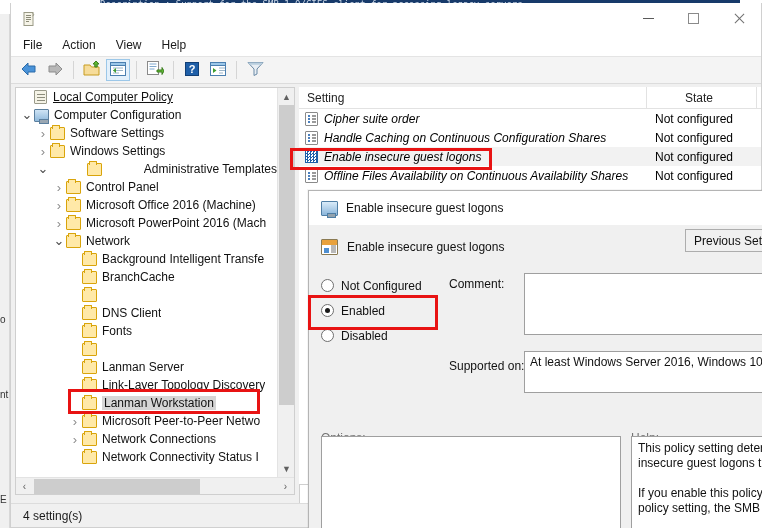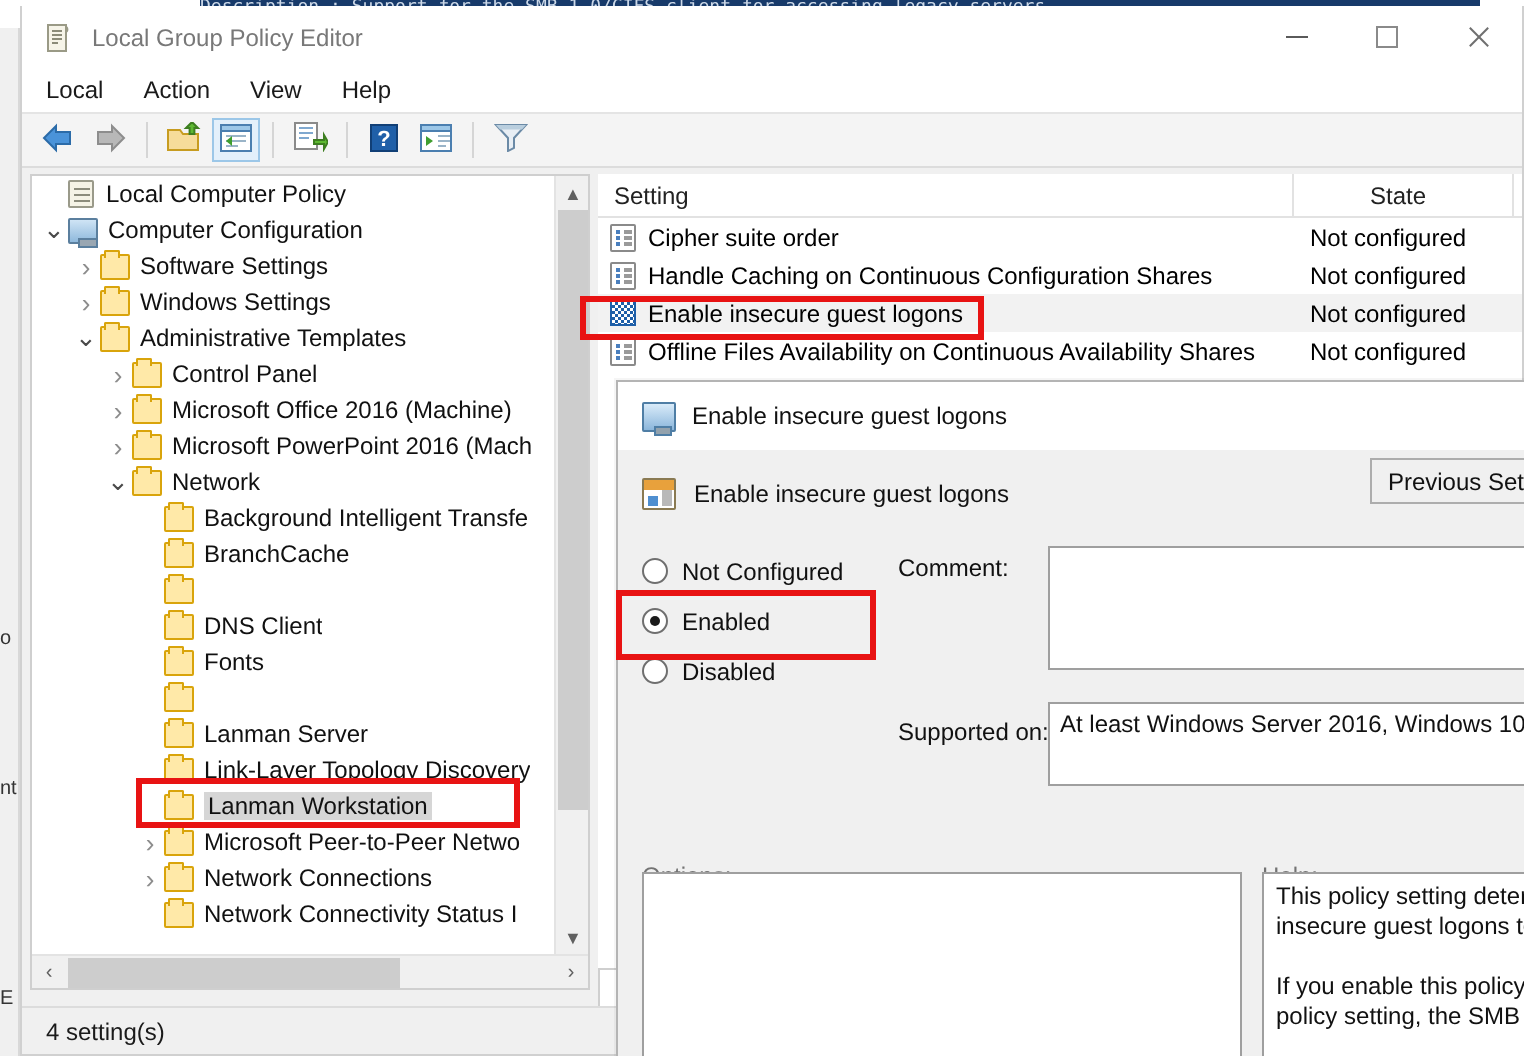--- a/index.html
+++ b/index.html
@@ -185,21 +185,21 @@
   .lhcell {
     height: 22px; line-height: 22px; font-size: 12px; color: #222;
     padding-left: 8px; border-right: 1px solid #e2e2e2; overflow: hidden;
     white-space: nowrap;
   }
   .lrow {
     position: relative; height: 19px; display: flex; align-items: center;
     font-size: 12px; white-space: nowrap;
   }
   .lrow.sel { background: #f2f2f2; }
-  .lrow .l-set { display: flex; align-items: center; width: 348px; overflow: hidden; padding-left: 6px;}
+  .lrow .l-set { display: flex; align-items: center; width: 348px; overflow: hidden; padding-left: 6px; font-style: italic;}
   .lrow .l-state { width: 110px; padding-left: 8px; overflow: hidden; }
   .ic-policy {
     width: 13px; height: 14px; flex: none; margin-right: 6px; position: relative;
     background: #ffffff; border: 1px solid #8a8a8a; border-radius: 1px;
   }
   .ic-policy:after {
     content: ""; position: absolute; left: 2px; top: 2px; width: 2px; height: 2px;
     background: #4a7fbe;
     box-shadow: 0 3px 0 #4a7fbe, 0 6px 0 #4a7fbe, 4px 0 0 #9a9a9a,
                 4px 3px 0 #9a9a9a, 4px 6px 0 #9a9a9a, 6px 0 0 #9a9a9a,
@@ -325,36 +325,35 @@
   <div class="mmc">
 
     <div class="titlebar">
       <div class="title-icon">
         <svg width="16" height="16" viewBox="0 0 16 16">
           <rect x="3" y="1.5" width="9" height="13" fill="#f6f4e8" stroke="#9a9a86"></rect>
           <path d="M5 4.5h5M5 6.5h5M5 8.5h5M5 10.5h3" stroke="#8b8b78" stroke-width="1"></path>
           <path d="M11.5 2.5c1.6 0 1.6 2.4 0 2.4" fill="none" stroke="#9a9a86"></path>
         </svg>
       </div>
-      <div class="title-text">Local Group Policy Editor</div>
       <div class="winbtns">
         <div class="winbtn">
             <span class="glyph-min"></span>
           </div>
         <div class="winbtn">
             <span class="glyph-max"></span>
           </div>
         <div class="winbtn close">
             <span class="glyph-close"></span>
           </div>
       </div>
     </div>
 
     <div class="menubar">
-      <div class="menu-item">Local</div>
+      <div class="menu-item">File</div>
       <div class="menu-item">Action</div>
       <div class="menu-item">View</div>
       <div class="menu-item">Help</div>
     </div>
 
     <div class="toolbar">
       <div class="tb-btn">
         <span>
           <svg width="18" height="16" viewBox="0 0 18 16">
               <path d="M8 2 L2 8 L8 14 L8 11 L15 11 L15 5 L8 5 Z" fill="#4a93d9" stroke="#2b6ba8"></path>
@@ -422,41 +421,41 @@
           <svg width="17" height="15" viewBox="0 0 17 15">
             <path d="M1 1.5h15l-6 6.5v5l-3 1.5v-6.5z" fill="#e8eef4" stroke="#6b8aa6"></path>
             <path d="M1 1.5h15l-2 2.2H3z" fill="#b9cede"></path>
           </svg>
         </span>
       </div>
     </div>
 
     <div class="treepane">
       <div class="tree-inner">
-          <div class="trow" style="padding-left: 4px;">
+          <div class="trow" style="padding-left: 4px; text-decoration: underline;">
             <span class="chev"></span>
             <span class="icon-scroll"></span>
             <span class="lbl">Local Computer Policy</span>
           </div>
           <div class="trow" style="padding-left: 4px;">
             <span class="chev down"></span>
             <span class="icon-pc"></span>
             <span class="lbl">Computer Configuration</span>
           </div>
           <div class="trow" style="padding-left: 20px;">
             <span class="chev right"></span>
             <span class="folder"></span>
             <span class="lbl">Software Settings</span>
           </div>
           <div class="trow" style="padding-left: 20px;">
             <span class="chev right"></span>
             <span class="folder"></span>
             <span class="lbl">Windows Settings</span>
           </div>
-          <div class="trow" style="padding-left: 20px;">
+          <div class="trow" style="padding-left: 20px; justify-content: space-between;">
             <span class="chev down"></span>
             <span class="folder"></span>
             <span class="lbl">Administrative Templates</span>
           </div>
           <div class="trow" style="padding-left: 36px;">
             <span class="chev right"></span>
             <span class="folder"></span>
             <span class="lbl">Control Panel</span>
           </div>
           <div class="trow" style="padding-left: 36px;">

